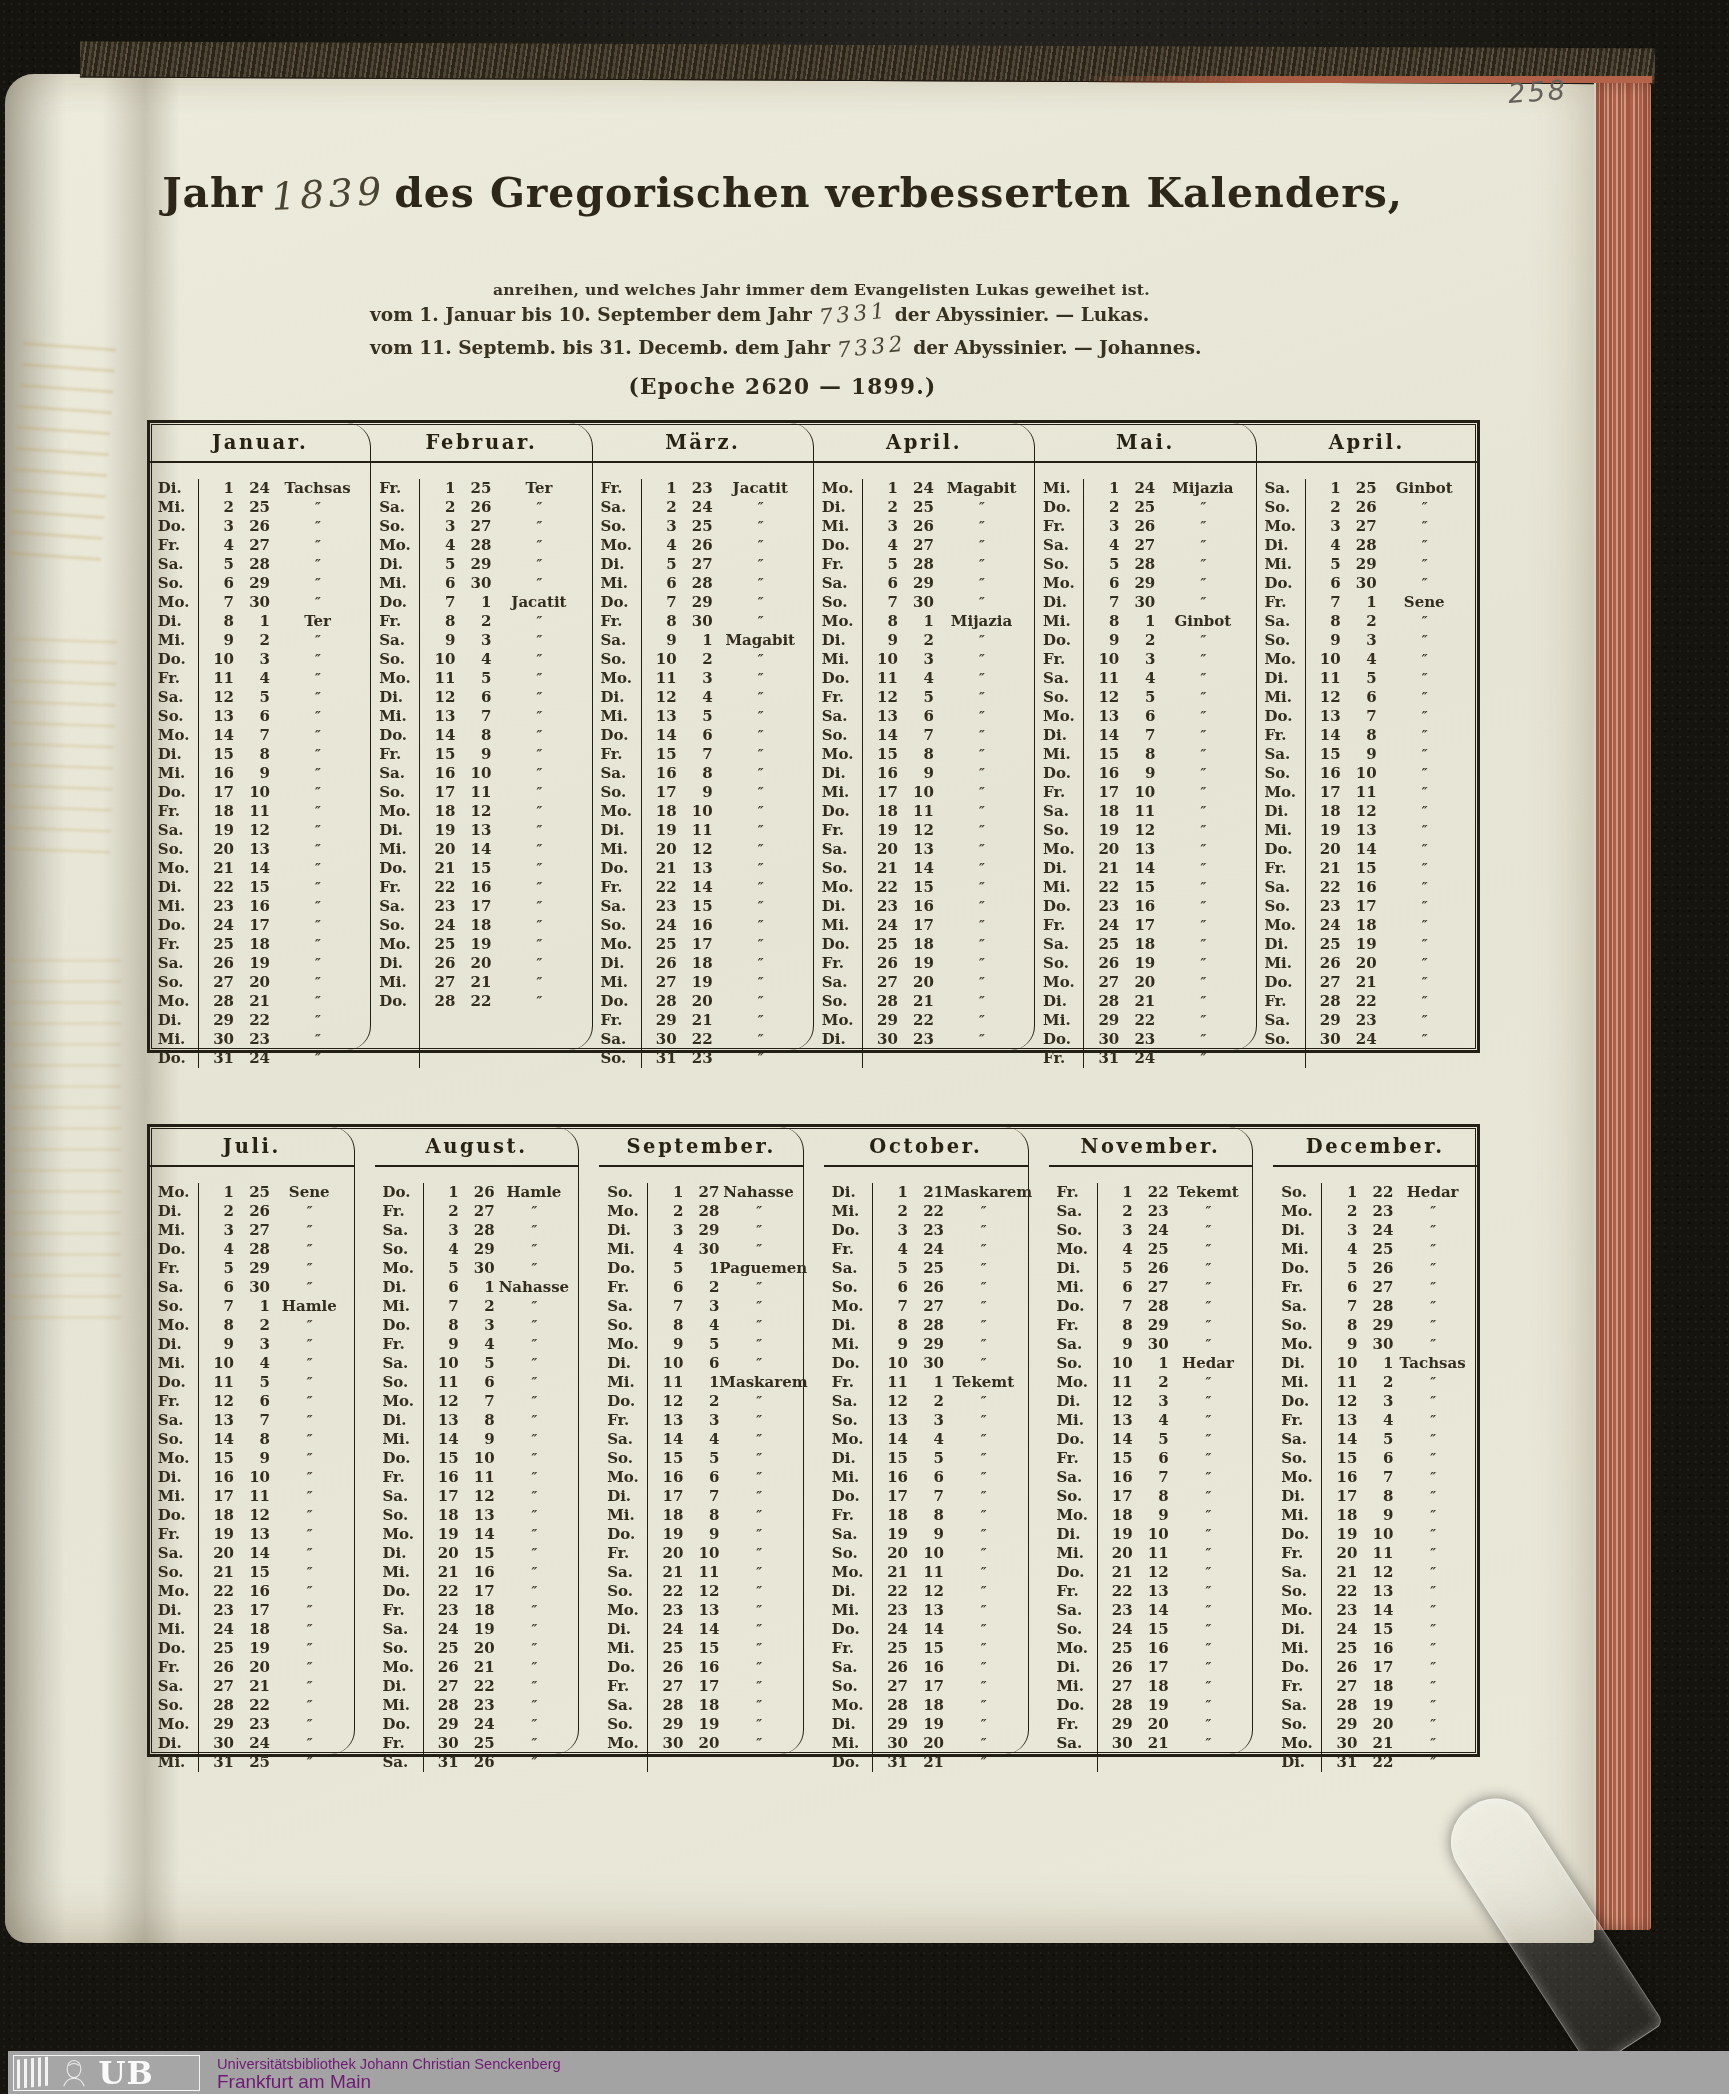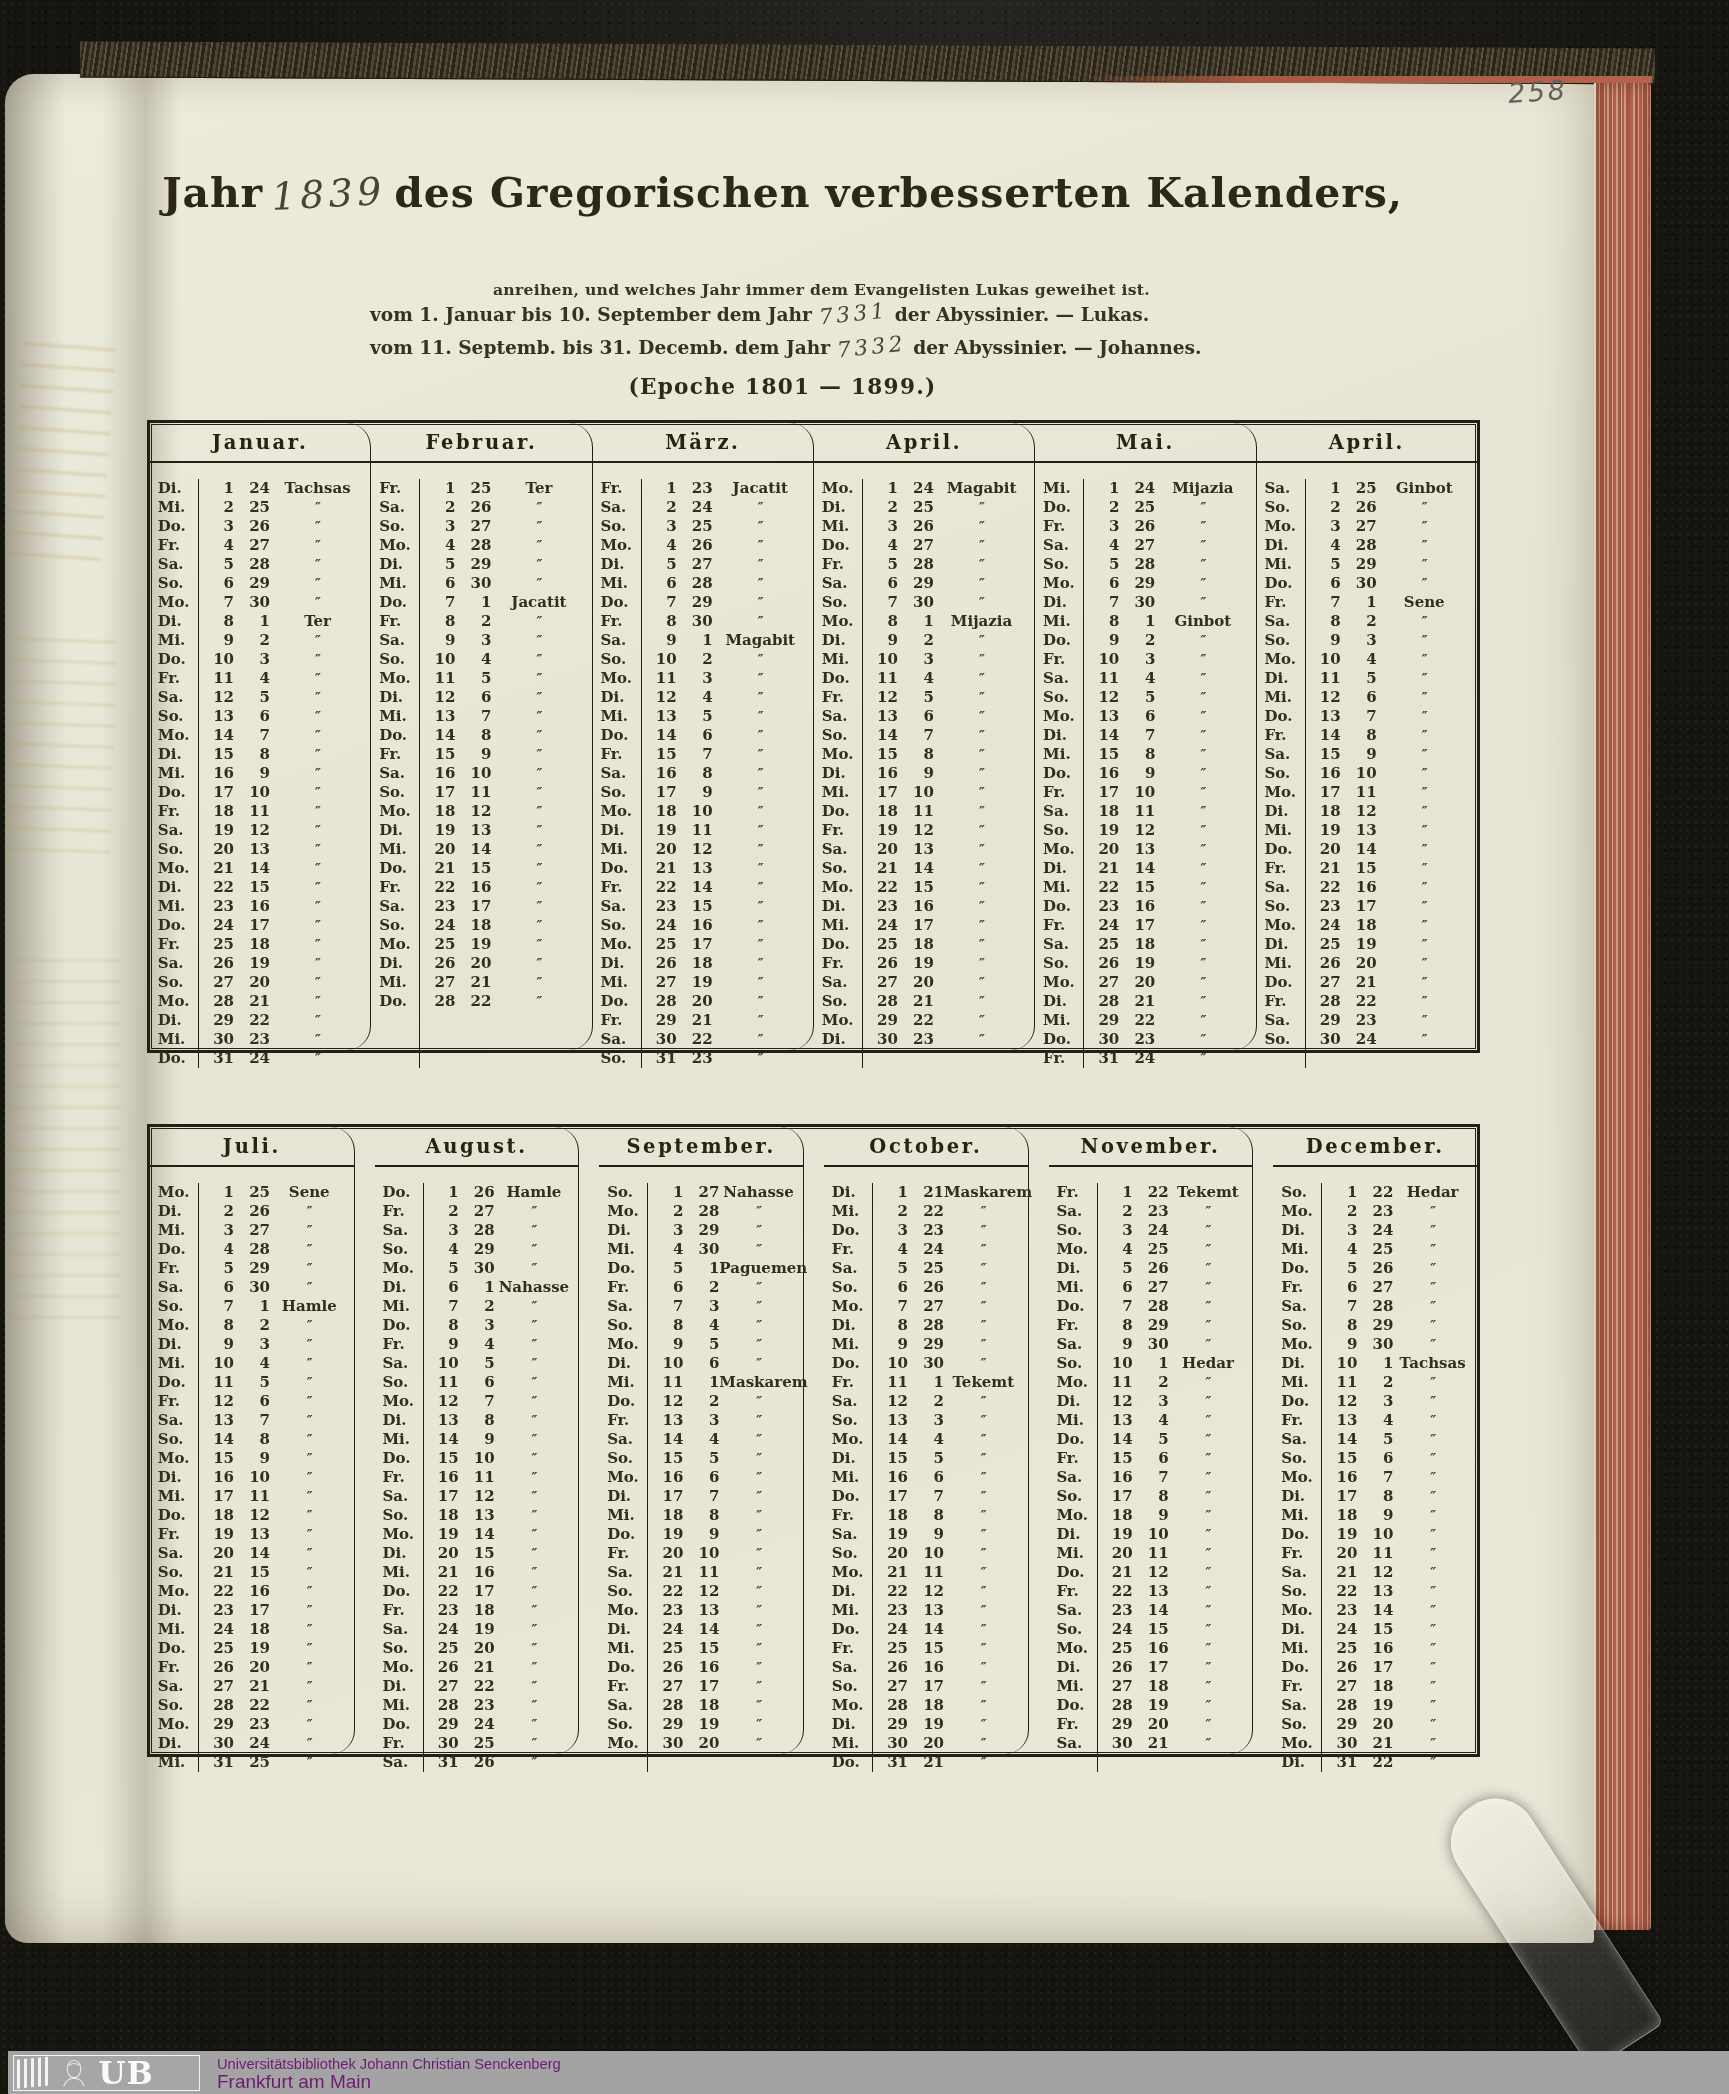--- a/index.html
+++ b/index.html
@@ -177,21 +177,21 @@
 
   <div class="handwritten-page-no">258</div>
 
   <div class="title-line"><span>Jahr</span><span class="hand">1839</span><span>des Gregorischen verbesserten Kalenders,</span></div>
 
   <div class="subtitle s2">anreihen, und welches Jahr immer dem Evangelisten Lukas geweihet ist.</div>
 
   <div class="range-line r1"><span>vom 1. Januar bis 10. September dem Jahr</span><span class="hand">7331</span><span>der Abyssinier. — Lukas.</span></div>
   <div class="range-line r2"><span>vom 11. Septemb. bis 31. Decemb. dem Jahr</span><span class="hand">7332</span><span>der Abyssinier. — Johannes.</span></div>
 
-  <div class="epoch">(Epoche 1801 — 1899.)</div>
+  <div class="epoch">(Epoche 2620 — 1899.)</div>
 
   <div class="caltable t1">
       <div class="month">
         <div class="mh">Januar.</div>
         <div class="mrows">
           <div class="crow">
             <span class="wd">Di.</span>
             <span class="gd">1</span>
             <span class="ad">24</span>
             <span class="mn">Tachsas</span>

